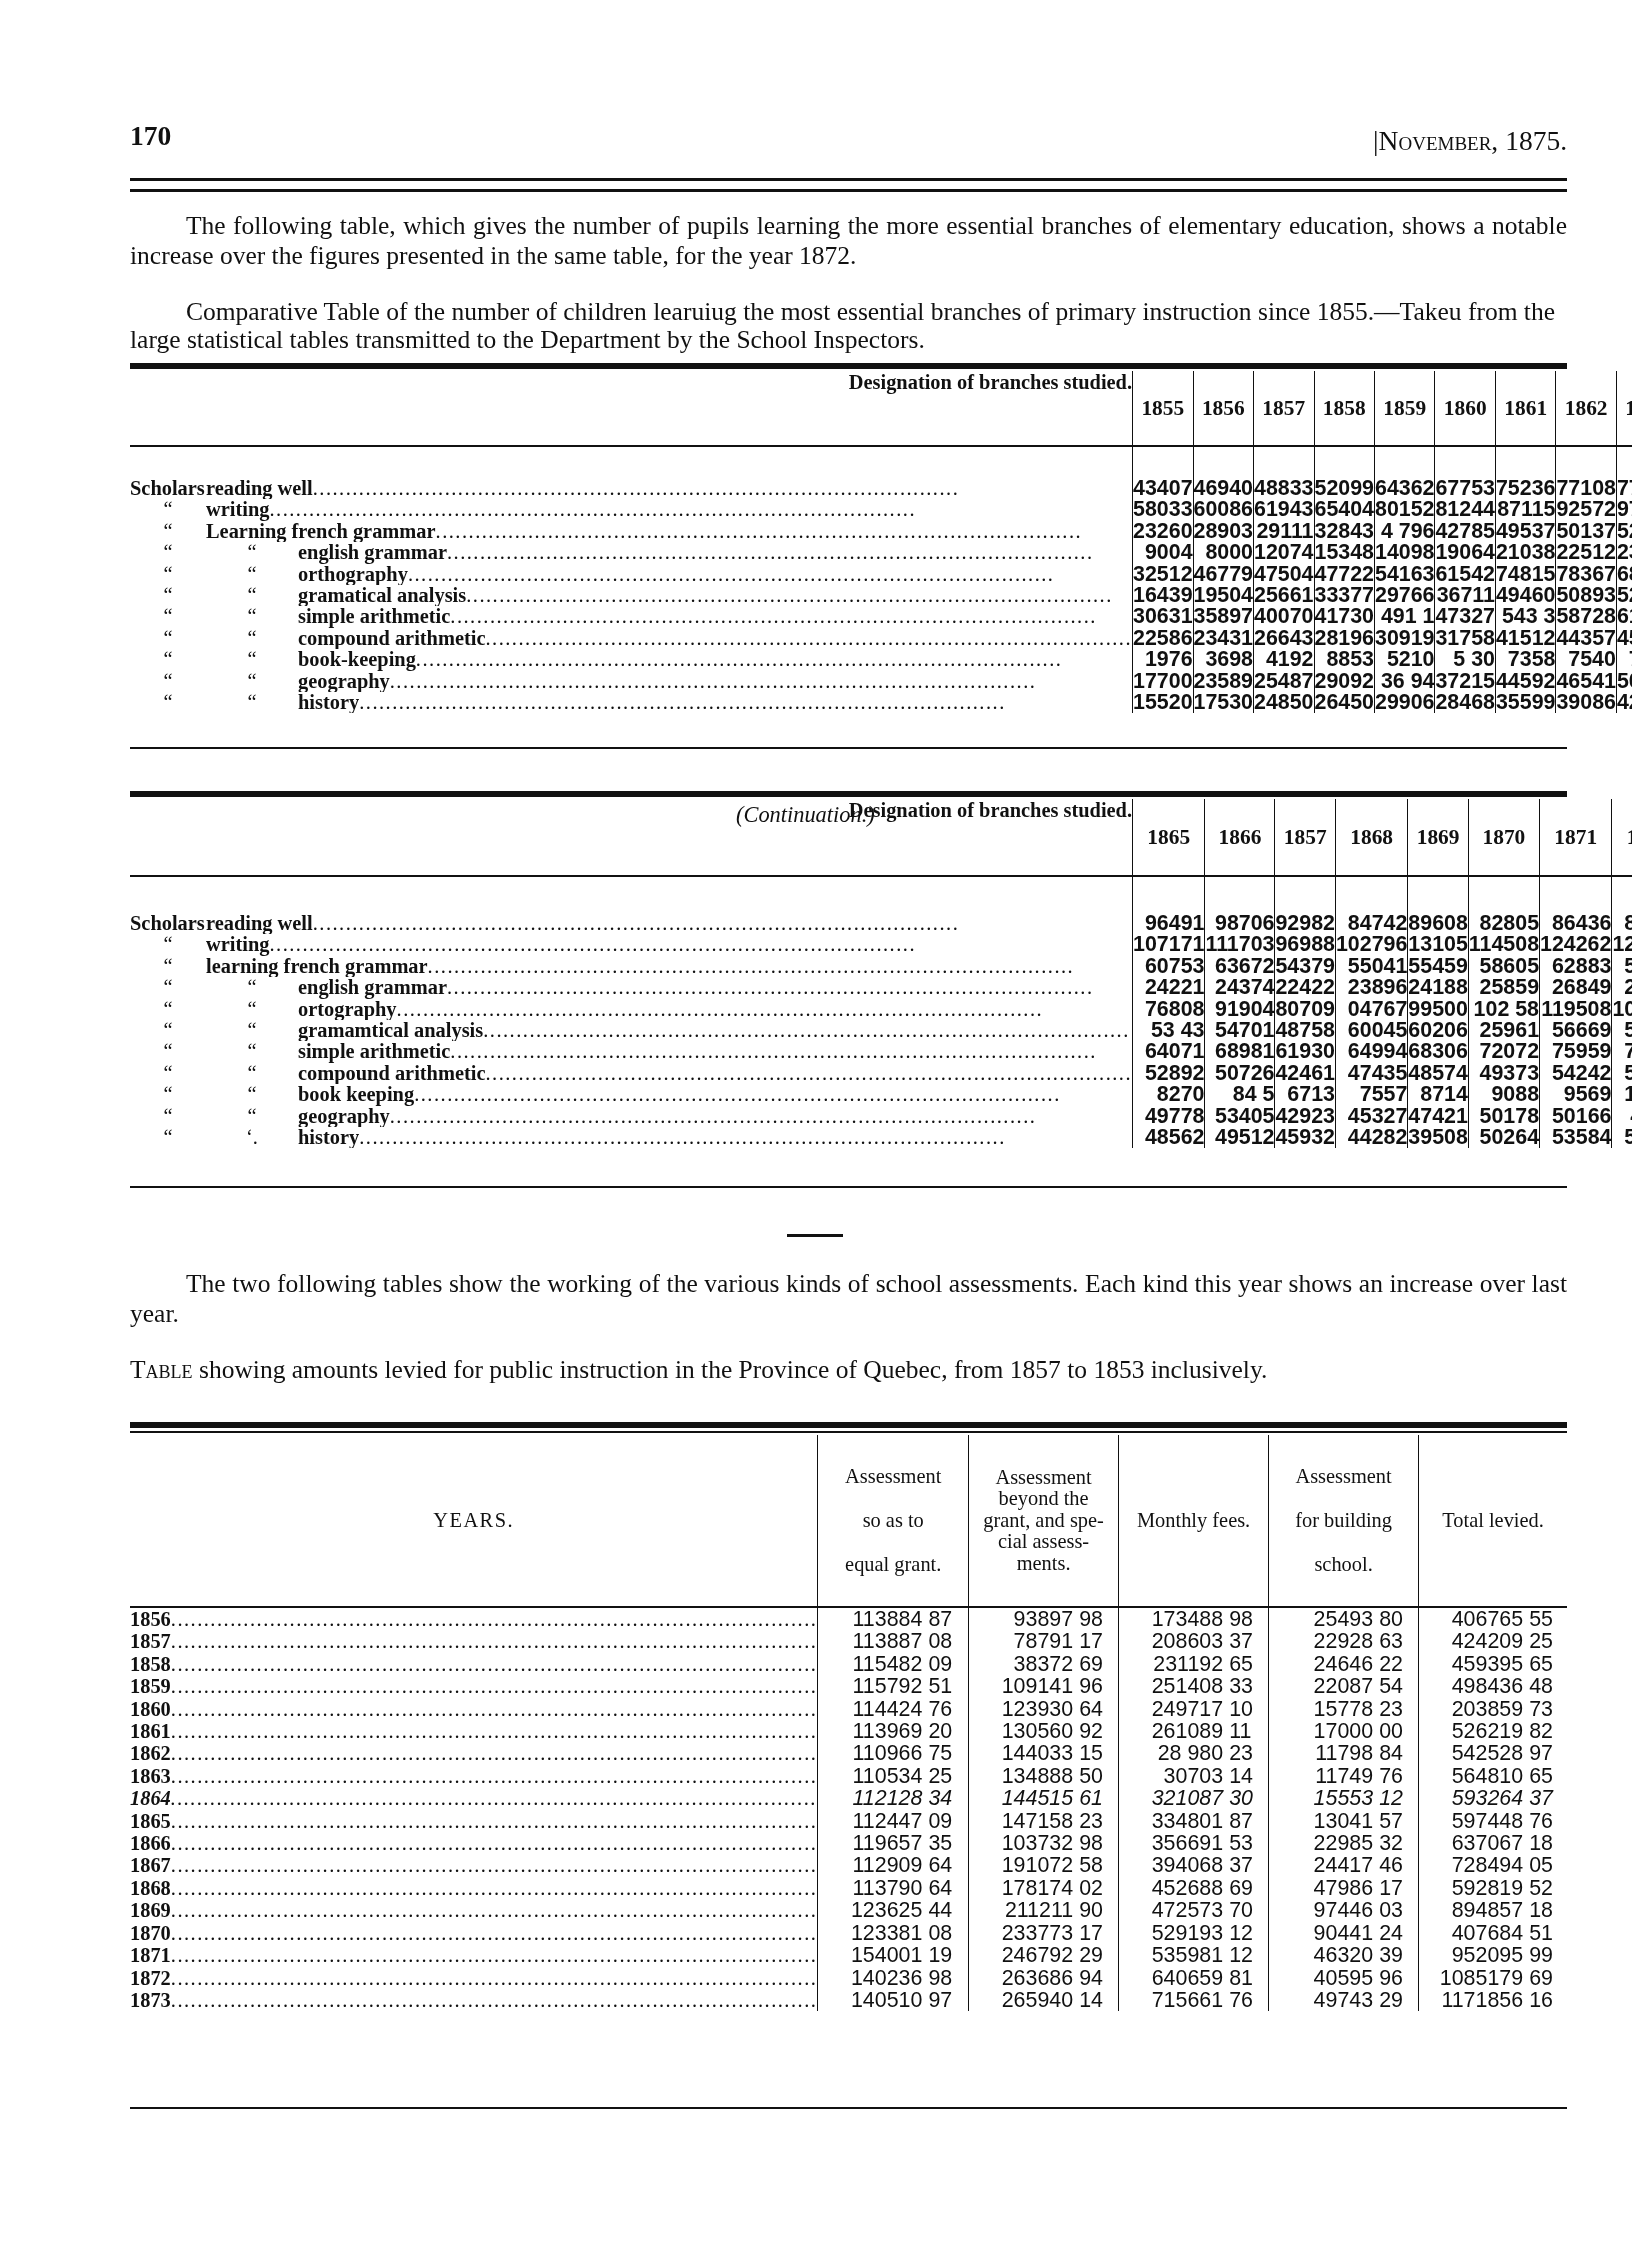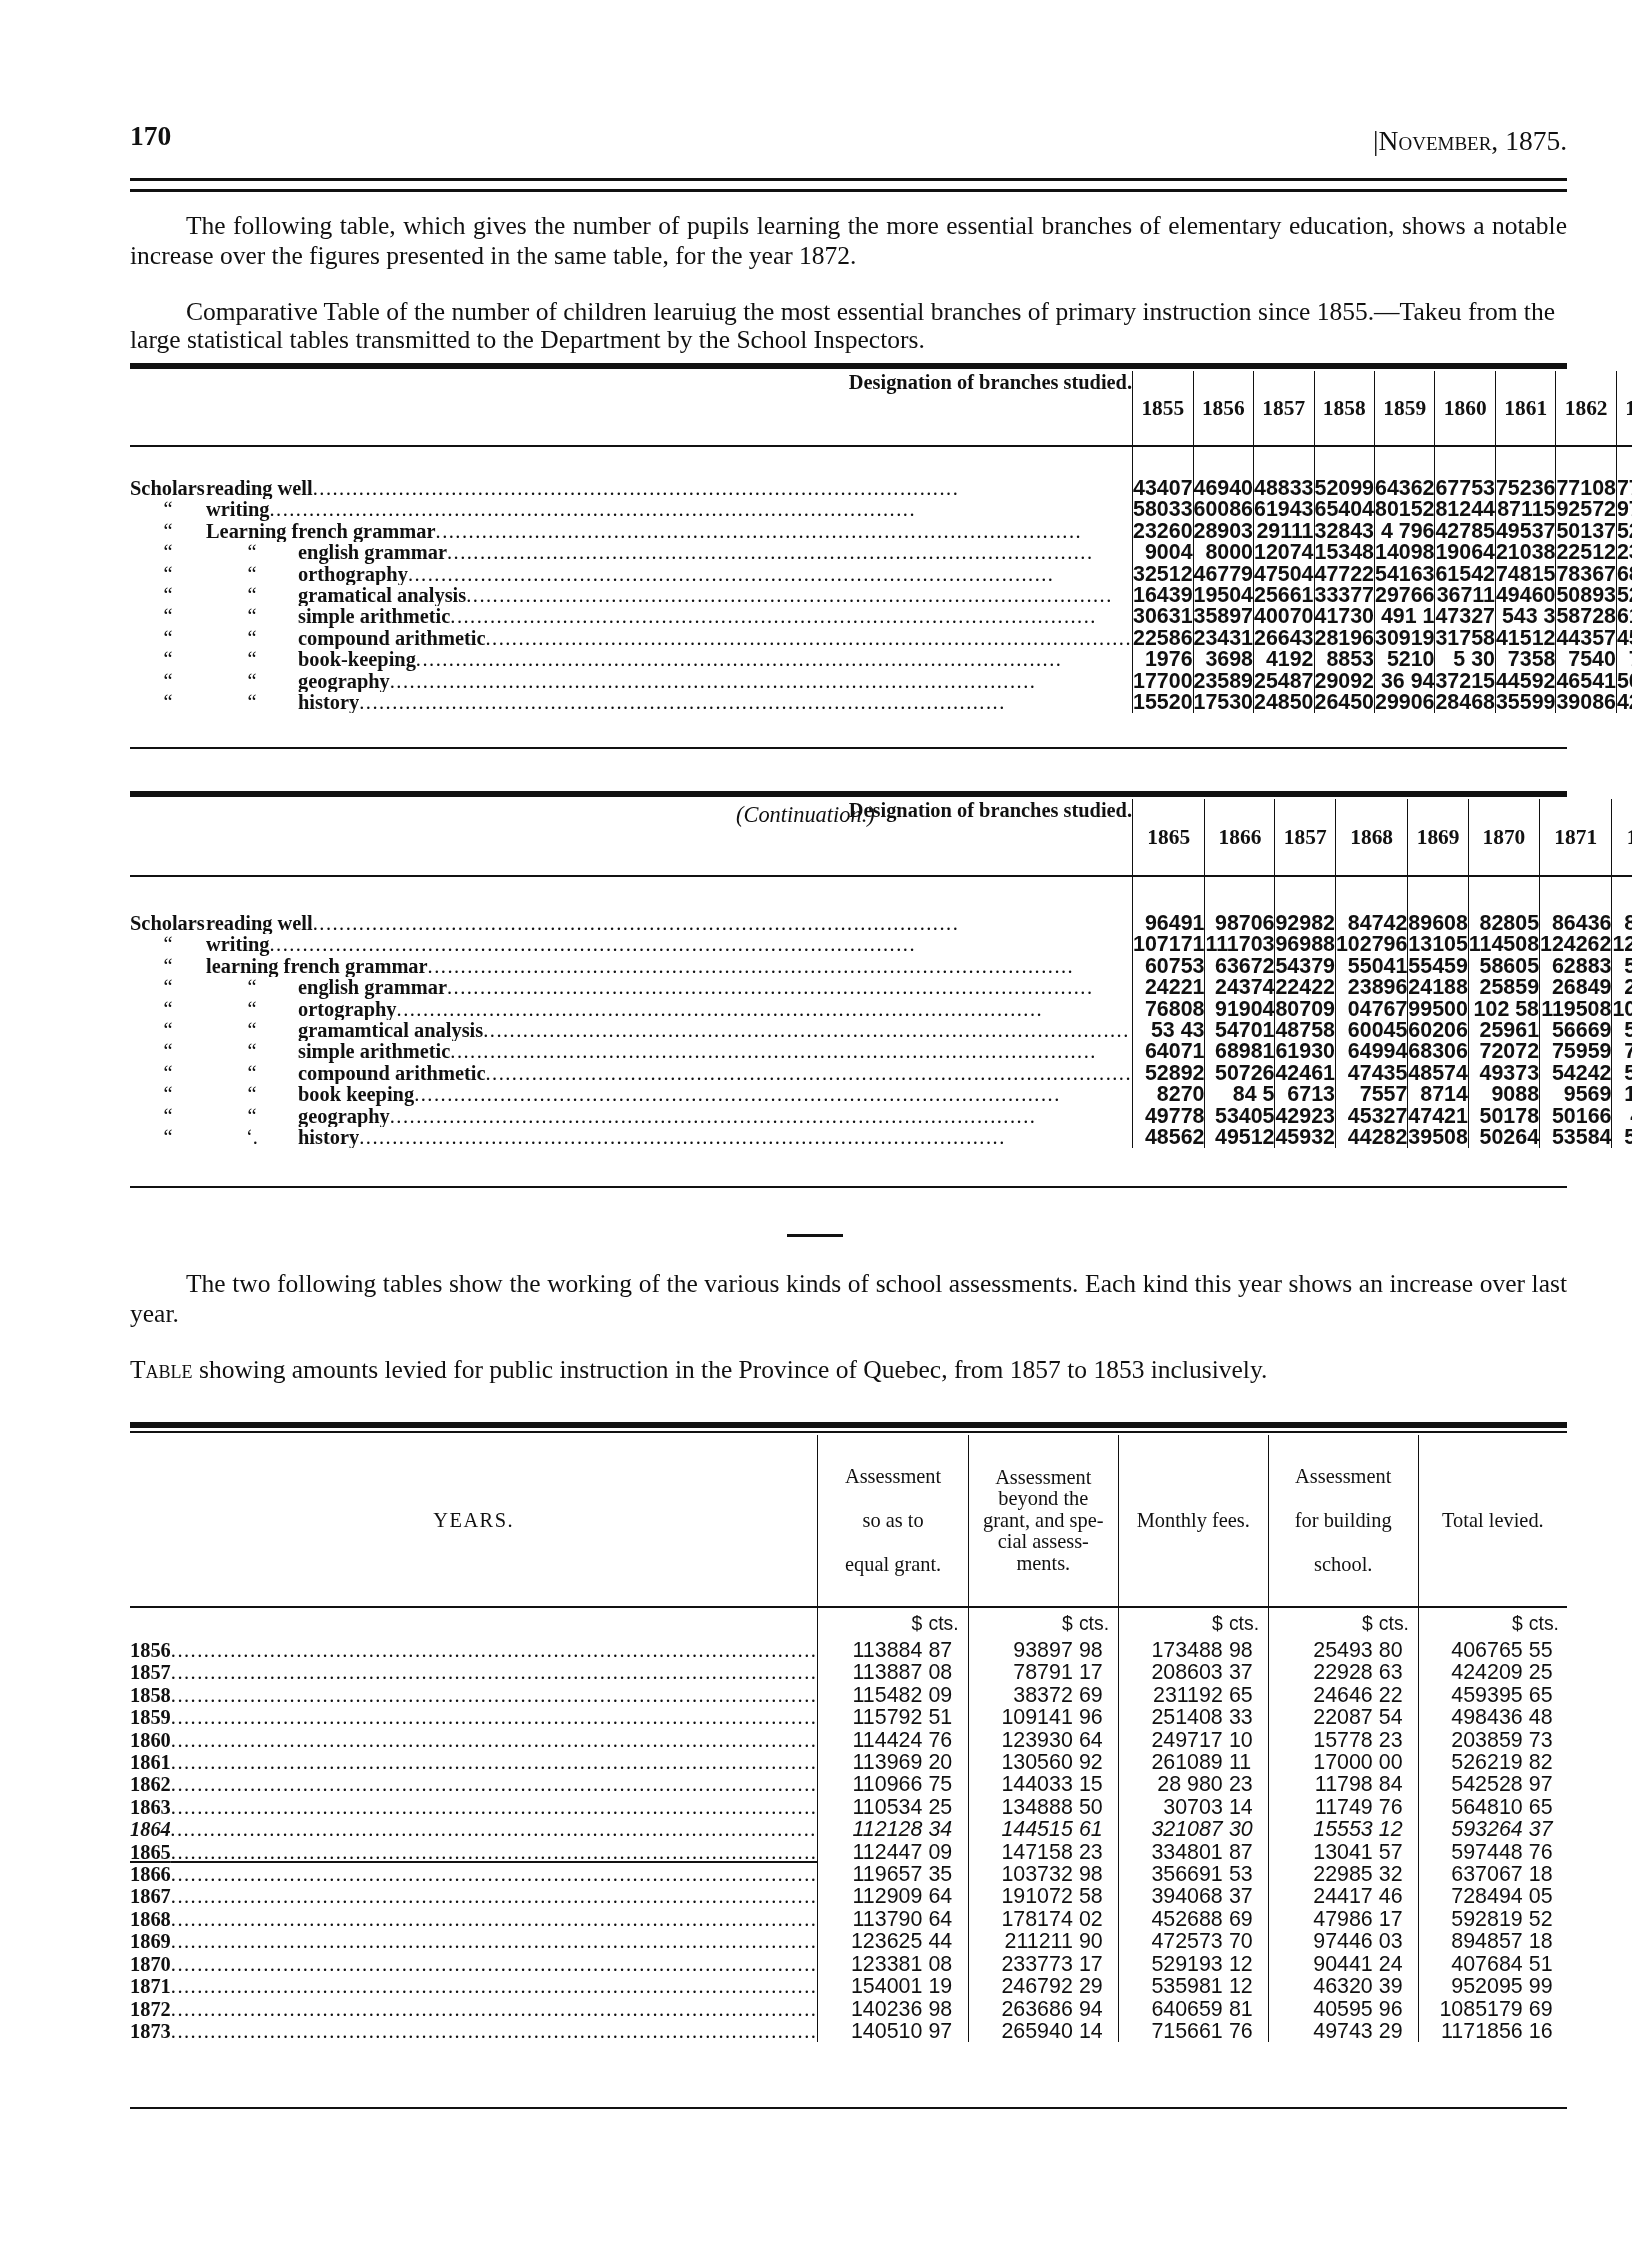--- a/index.html
+++ b/index.html
@@ -437,28 +437,20 @@
           <div style="height:15.3px"></div>
           <div>for building</div>
           <div style="height:15.3px"></div>
           <div>school.</div>
         </th>
         <th class="t3-hdr" style="font-weight:normal;">Total levied.</th>
       </tr>
       <tr style="height:2px;">
           <td colspan="6" style="background:#111;height:2px;"></td>
         </tr>
-      <tr style="height:31px;">
-        <td></td>
-        <td class="t3-num unit"><span class="d" style="width:104px">$</span><span class="c">cts.</span></td>
-        <td class="t3-num unit"><span class="d" style="width:104px">$</span><span class="c">cts.</span></td>
-        <td class="t3-num unit"><span class="d" style="width:104px">$</span><span class="c">cts.</span></td>
-        <td class="t3-num unit"><span class="d" style="width:104px">$</span><span class="c">cts.</span></td>
-        <td class="t3-num unit"><span class="d" style="width:104px">$</span><span class="c">cts.</span></td>
-      </tr>
     </thead>
     <tbody id="t3-body">
         <tr style="height: 22.4px;">
           <td class="t3-label"><span style="font-weight:bold">1856</span><span class="dots" style="letter-spacing:1.5px">..................................................................................................</span></td>
           <td class="t3-num"><span class="d" style="width:104px">113884</span><span class="c">87</span></td>
           <td class="t3-num"><span class="d" style="width:104px">93897</span><span class="c">98</span></td>
           <td class="t3-num"><span class="d" style="width:104px">173488</span><span class="c">98</span></td>
           <td class="t3-num"><span class="d" style="width:104px">25493</span><span class="c">80</span></td>
           <td class="t3-num"><span class="d" style="width:104px">406765</span><span class="c">55</span></td>
         </tr>
@@ -519,21 +511,21 @@
           <td class="t3-num"><span class="d" style="width:104px">564810</span><span class="c">65</span></td>
         </tr>
         <tr style="height: 22.4px; font-style: italic;">
           <td class="t3-label"><span style="font-weight:bold">1864</span><span class="dots" style="letter-spacing:1.5px">..................................................................................................</span></td>
           <td class="t3-num"><span class="d" style="width:104px">112128</span><span class="c">34</span></td>
           <td class="t3-num"><span class="d" style="width:104px">144515</span><span class="c">61</span></td>
           <td class="t3-num"><span class="d" style="width:104px">321087</span><span class="c">30</span></td>
           <td class="t3-num"><span class="d" style="width:104px">15553</span><span class="c">12</span></td>
           <td class="t3-num"><span class="d" style="width:104px">593264</span><span class="c">37</span></td>
         </tr>
-        <tr style="height: 22.4px; text-decoration: underline;">
+        <tr style="height: 22.4px;">
           <td class="t3-label"><span style="font-weight:bold">1865</span><span class="dots" style="letter-spacing:1.5px">..................................................................................................</span></td>
           <td class="t3-num"><span class="d" style="width:104px">112447</span><span class="c">09</span></td>
           <td class="t3-num"><span class="d" style="width:104px">147158</span><span class="c">23</span></td>
           <td class="t3-num"><span class="d" style="width:104px">334801</span><span class="c">87</span></td>
           <td class="t3-num"><span class="d" style="width:104px">13041</span><span class="c">57</span></td>
           <td class="t3-num"><span class="d" style="width:104px">597448</span><span class="c">76</span></td>
         </tr>
         <tr style="height: 22.4px;">
           <td class="t3-label"><span style="font-weight:bold">1866</span><span class="dots" style="letter-spacing:1.5px">..................................................................................................</span></td>
           <td class="t3-num"><span class="d" style="width:104px">119657</span><span class="c">35</span></td>

